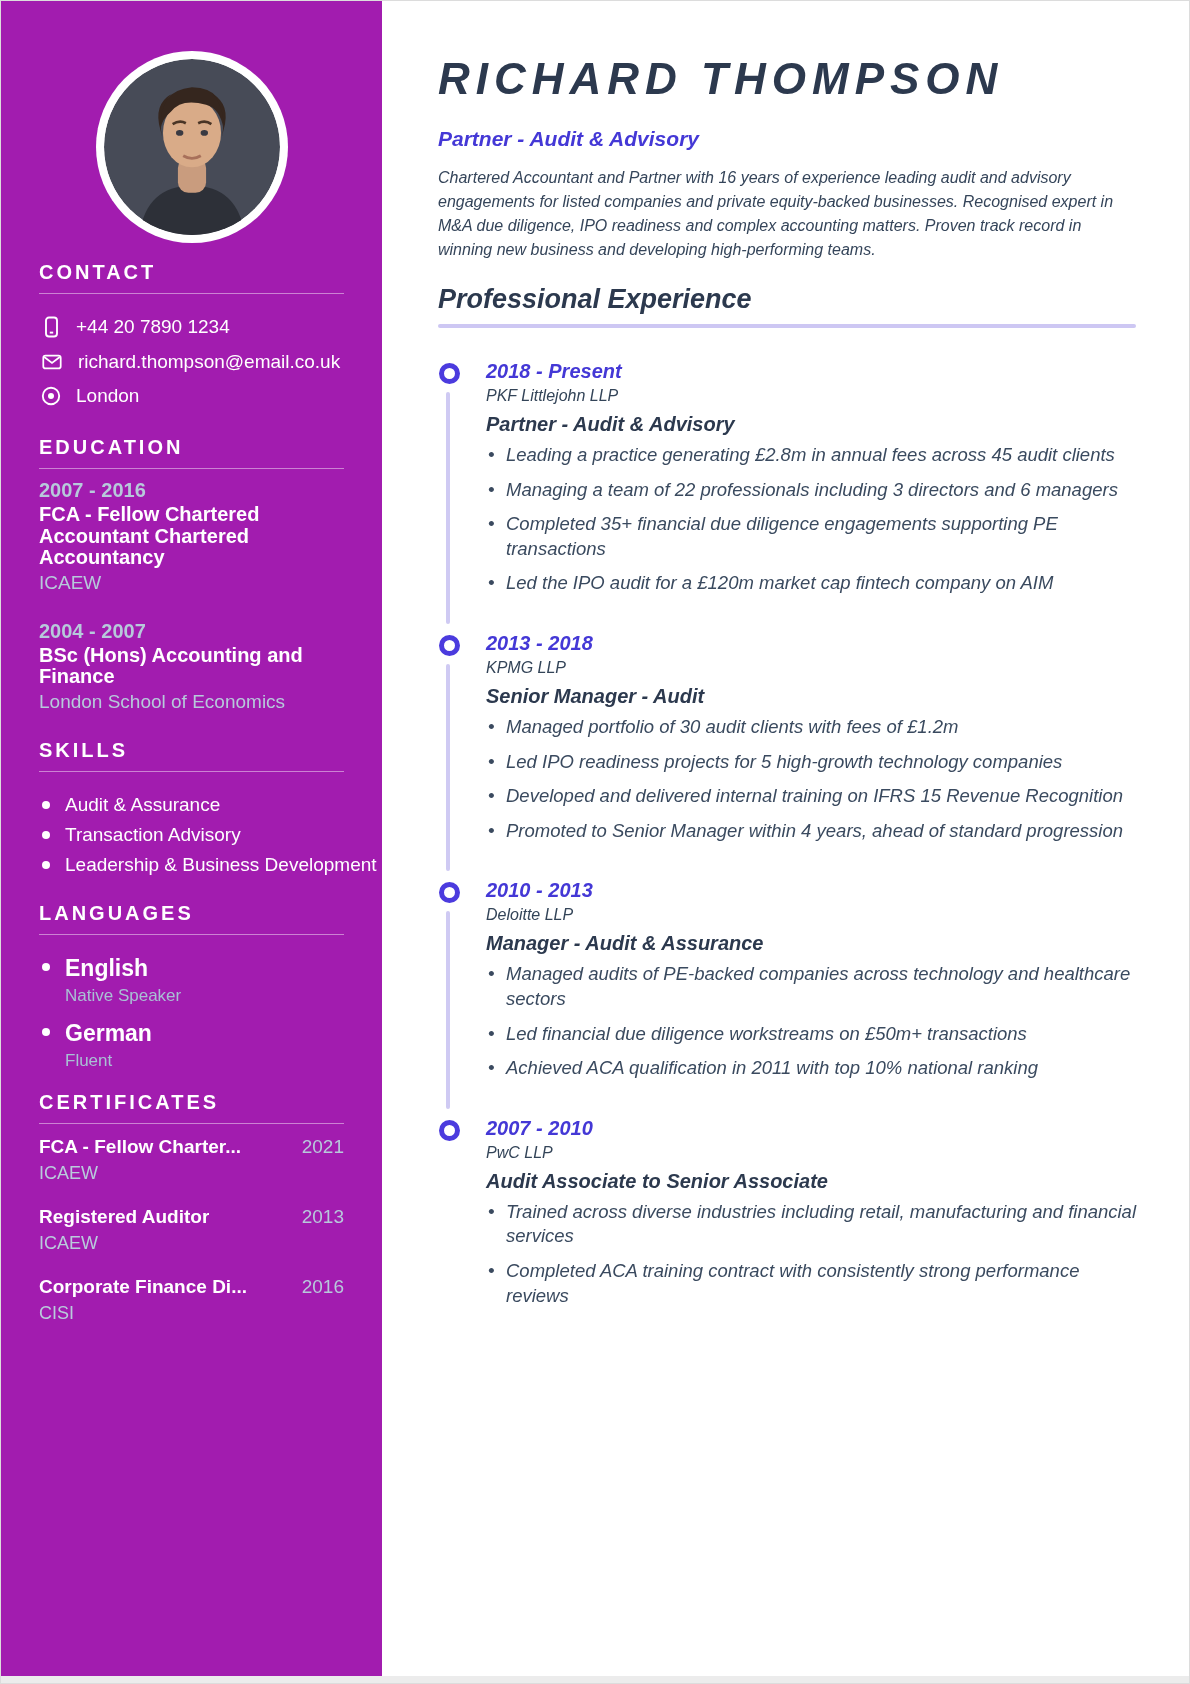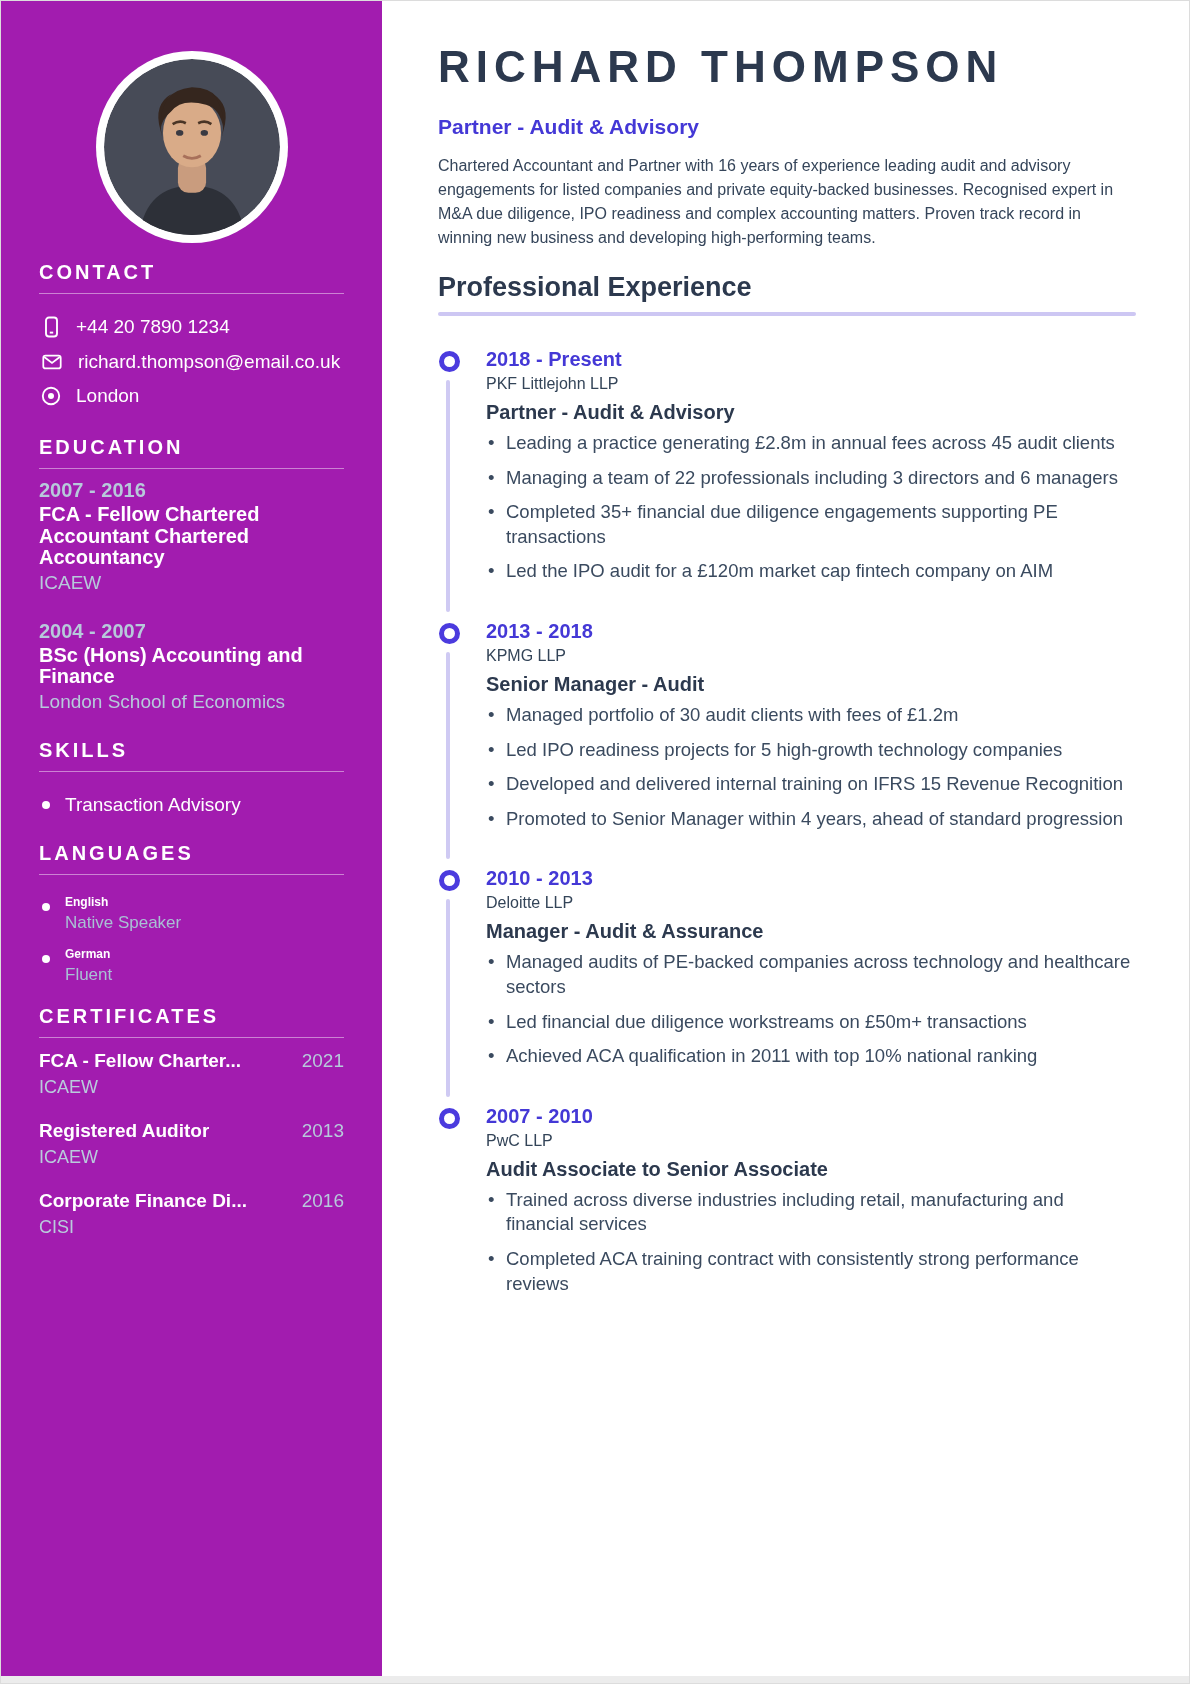--- a/index.html
+++ b/index.html
@@ -39,32 +39,32 @@
                  white-space:nowrap; }
   .dot-list li::before { content:""; position:absolute; left:3px; top:11px; width:8px; height:8px;
                          border-radius:50%; background:#fff; }
   .skills-list li { overflow:hidden; margin-right:-36px; }
 
   .lang-sec { margin-top:22px; }
   .lang-list { margin-top:20px; list-style:none; }
   .lang-list li { position:relative; padding-left:26px; margin-bottom:14px; }
   .lang-list li::before { content:""; position:absolute; left:3px; top:8px; width:8px; height:8px;
                           border-radius:50%; background:#fff; }
-  .lang-name { font-size:12px; font-weight:bold; color:#fff; }
+  .lang-name { font-size:23px; font-weight:bold; color:#fff; }
   .lang-level { font-size:17px; color:#a9c0d4; margin-top:4px; }
 
   .cert-sec { margin-top:20px; }
   .cert-item { margin-top:12px; margin-bottom:22px; }
   .cert-row { display:flex; justify-content:space-between; align-items:flex-end; }
   .cert-name { font-size:19px; font-weight:bold; color:#fff; white-space:nowrap; overflow:hidden; }
   .cert-year { font-size:19px; color:#b7c9db; margin-left:12px; flex:0 0 auto; }
   .cert-org { font-size:18px; color:#b9cbdc; margin-top:5px; }
 
   
-  .main { position:absolute; left:437px; top:0; width:698px; }
+  .main { position:absolute; left:437px; top:12px; width:698px;font-style:italic; }
   .cand-name { margin-top:44px; font-size:44px; font-weight:bold; letter-spacing:6px;
                color:#2C394E; line-height:1; }
   .cand-title { margin-top:26px; font-size:21px; font-weight:bold; color:#4438D6; }
   .summary { margin-top:15px; font-size:16px; line-height:1.5; color:#35455A; }
 
   .xp-heading { margin-top:22px; font-size:27px; font-weight:bold; color:#2C394E; }
   .xp-rule { height:4px; background:#CDC7F3; margin-top:9px; border-radius:2px; }
 
   .timeline { margin-top:32px; }
   .xentry { position:relative; padding-left:48px; margin-bottom:36px; }
@@ -150,23 +150,25 @@
             <div class="edu-school">London School of Economics</div>
           </div>
         </div>
     </section>
 
     <section class="side-sec skills-sec">
       <div class="side-heading">SKILLS</div>
       <div class="side-rule"></div>
       <ul class="dot-list skills-list">
 
+          <li>Audit &amp; Assurance</li>
 
           <li>Transaction Advisory</li>
 
+          <li>Leadership &amp; Business Development</li>
         </ul>
     </section>
 
     <section class="side-sec lang-sec">
       <div class="side-heading">LANGUAGES</div>
       <div class="side-rule"></div>
       <ul class="lang-list">
 
           <li>
             <div class="lang-name">English</div>

